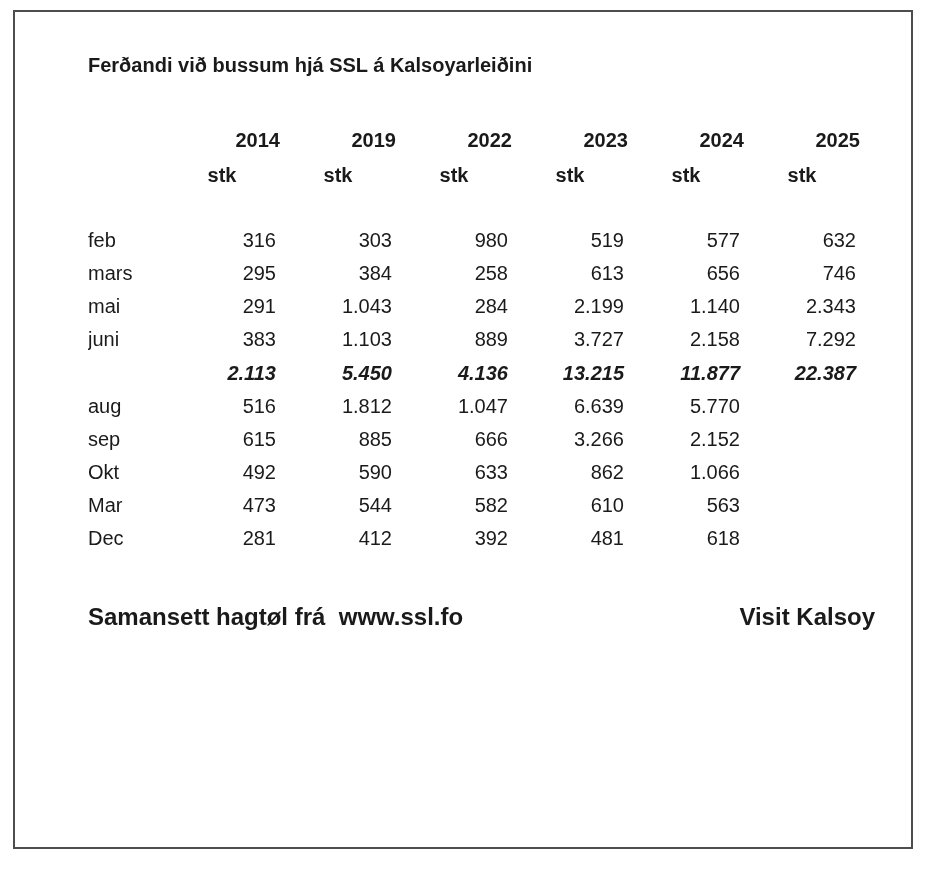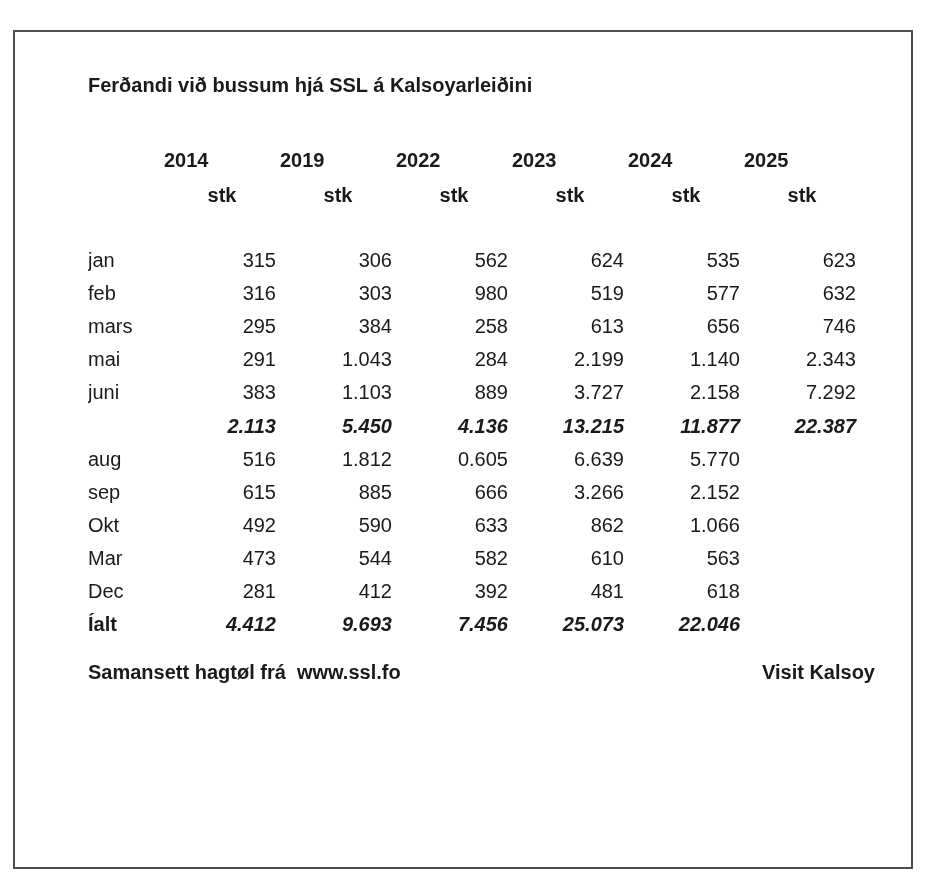--- a/index.html
+++ b/index.html
@@ -12,21 +12,21 @@
   .canvas {
     position: relative;
     width: 938px;
     height: 872px;
     background: #ffffff;
     overflow: hidden;
   }
   .sheet {
     position: absolute;
     left: 13px;
-    top: 30px;
+    top: 10px;
     width: 900px;
     height: 839px;
     box-sizing: border-box;
     border: 2px solid #4d4d4d;
     background: #ffffff;
   }
   .content {
     padding: 36px 36px 0 73px;
   }
   .title-block {
@@ -43,21 +43,21 @@
   col.c-label { width: 76px; }
   col.c-num   { width: 116px; }
   th, td {
     padding: 0;
     font-weight: normal;
     overflow: hidden;
     white-space: nowrap;
   }
   tr.year-row th {
     font-weight: bold;
-    text-align: left;
+    text-align: right;
     height: 35px;
     vertical-align: middle;
   }
   tr.unit-row th {
     font-weight: bold;
     text-align: center;
     height: 34px;
     vertical-align: middle;
   }
   tr.spacer-row td { height: 32px; }
@@ -66,25 +66,25 @@
   td.num { text-align: right; padding-right: 4px; }
   tr.underline td { border-bottom: 2px solid #000000; }
   tr.subtotal td.num,
   tr.total td.num {
     font-weight: bold;
     font-style: italic;
   }
   tr.subtotal td { height: 34px; }
   tr.total td.row-label { font-weight: bold; }
   .footer {
-    margin-top: 20px;
+    margin-top: 48px;
     display: flex;
     justify-content: space-between;
     align-items: flex-end;
-    font-size: 20px;
+    font-size: 24px;
     font-weight: bold;
   }
   .footer .source { white-space: pre; }
 </style>
 </head>
 <body>
 
 <div class="canvas">
   <div class="sheet">
     <div class="content">
@@ -121,29 +121,20 @@
               <th>stk</th>
               <th>stk</th>
               <th>stk</th>
             </tr>
           </thead>
         <tbody>
             <tr class="spacer-row">
               <td colspan="7"></td>
             </tr>
             <tr class="month">
-              <td class="row-label">jan</td>
-              <td class="num">315</td>
-              <td class="num">306</td>
-              <td class="num">562</td>
-              <td class="num">624</td>
-              <td class="num">535</td>
-              <td class="num">623</td>
-            </tr>
-            <tr class="month">
               <td class="row-label">feb</td>
               <td class="num">316</td>
               <td class="num">303</td>
               <td class="num">980</td>
               <td class="num">519</td>
               <td class="num">577</td>
               <td class="num">632</td>
             </tr>
             <tr class="month">
               <td class="row-label">mars</td>
@@ -178,21 +169,21 @@
               <td class="num">5.450</td>
               <td class="num">4.136</td>
               <td class="num">13.215</td>
               <td class="num">11.877</td>
               <td class="num">22.387</td>
             </tr>
             <tr class="month">
               <td class="row-label">aug</td>
               <td class="num">516</td>
               <td class="num">1.812</td>
-              <td class="num">0.605</td>
+              <td class="num">1.047</td>
               <td class="num">6.639</td>
               <td class="num">5.770</td>
               <td class="num"></td>
             </tr>
             <tr class="month">
               <td class="row-label">sep</td>
               <td class="num">615</td>
               <td class="num">885</td>
               <td class="num">666</td>
               <td class="num">3.266</td>
@@ -219,29 +210,20 @@
             </tr>
             <tr class="month">
               <td class="row-label">Dec</td>
               <td class="num">281</td>
               <td class="num">412</td>
               <td class="num">392</td>
               <td class="num">481</td>
               <td class="num">618</td>
               <td class="num"></td>
             </tr>
-            <tr class="total">
-              <td class="row-label">Íalt</td>
-              <td class="num">4.412</td>
-              <td class="num">9.693</td>
-              <td class="num">7.456</td>
-              <td class="num">25.073</td>
-              <td class="num">22.046</td>
-              <td class="num"></td>
-            </tr>
           </tbody>
       </table>
 
       <div class="footer">
         <div class="source">Samansett hagtøl frá  www.ssl.fo</div>
         <div class="brand">Visit Kalsoy</div>
       </div>
 
     </div>
   </div>

